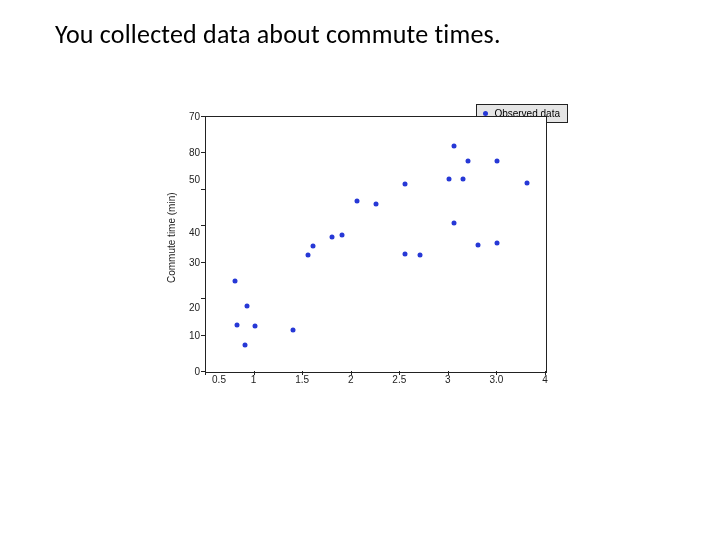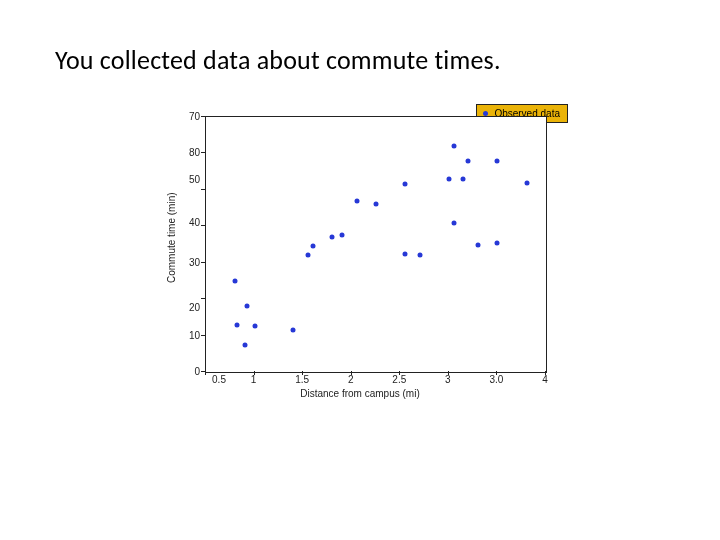--- a/index.html
+++ b/index.html
@@ -16,21 +16,20 @@
     width: 720px;
     height: 540px;
     box-sizing: border-box;
   }
   .title {
     position: absolute;
     top: 18px;
     left: 55px;
     font-size: 26px;
     letter-spacing: 0.2px;
-    margin-top: 26px;
   }
   .chart-wrap {
     position: absolute;
     left: 160px;
     top: 108px;
     width: 400px;
     height: 300px;
   }
   
   .plot {
@@ -79,21 +78,21 @@
     transform-origin: left top;
     left: 6px;
     top: 175px;
     white-space: nowrap;
   }
   .legend {
     position: absolute;
     right: -8px;
     top: -4px;
     border: 1px solid #222;
-    background: #eab308;
+    background: #e5e5e5;
     padding: 3px 7px 3px 6px;
     font-size: 10px;
     font-family: "Arial", sans-serif;
     display: flex;
     align-items: center;
     gap: 6px;
   }
   .legend .dot {
     width: 5px; height: 5px; border-radius: 50%; background:#2638d6;
   }
@@ -159,25 +158,24 @@
     <div id="yticks-container">
         <div class="tick-y" style="top: 263px;"></div>
         <div class="ytick" style="top: 263px;">0</div>
         <div class="tick-y" style="top: 226.571px;"></div>
         <div class="ytick" style="top: 226.571px;">10</div>
         <div class="tick-y" style="top: 190.143px;"></div>
         <div class="ytick" style="top: 199px;">20</div>
         <div class="tick-y" style="top: 153.714px;"></div>
         <div class="ytick" style="top: 153.714px;">30</div>
         <div class="tick-y" style="top: 117.286px;"></div>
-        <div class="ytick" style="top: 114px;">40</div>
+        <div class="ytick" style="top: 124px;">40</div>
         <div class="tick-y" style="top: 80.8571px;"></div>
         <div class="ytick" style="top: 71px;">50</div>
         <div class="tick-y" style="top: 44.4286px;"></div>
         <div class="ytick" style="top: 44.4286px;">80</div>
         <div class="tick-y" style="top: 8px;"></div>
         <div class="ytick" style="top: 8px;">70</div>
       </div>
 
-    <div class="xlabel">Distance from campus (mi)</div>
     <div class="ylabel">Commute time (min)</div>
   </div>
 </div>
 
 </body></html>

